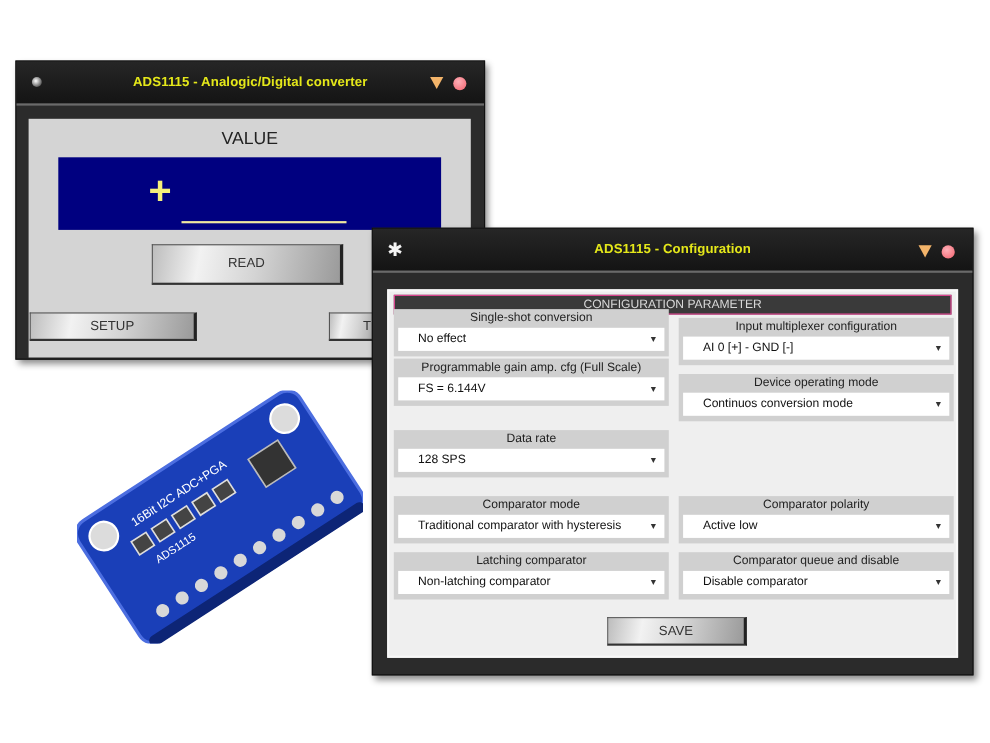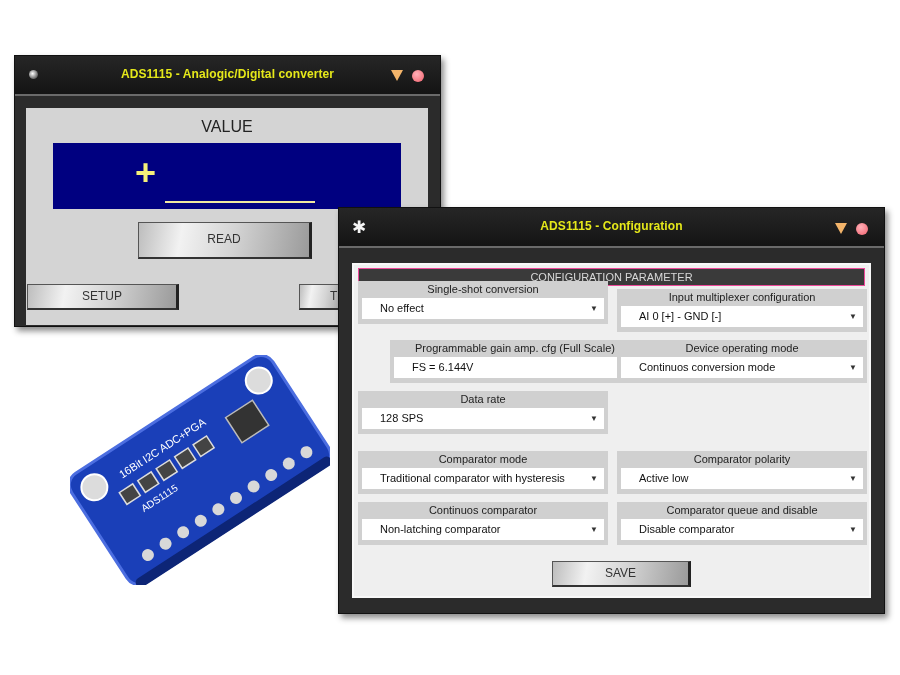--- a/index.html
+++ b/index.html
@@ -65,50 +65,50 @@
     <div class="section-head">CONFIGURATION PARAMETER</div>
 
     <div class="field" style="left:4px;top:16px;">
       <div class="lbl">Single-shot conversion</div>
       <div class="sel"><span>No effect</span><span class="arrow">▼</span></div>
     </div>
     <div class="field" style="left:263px;top:24px;">
       <div class="lbl">Input multiplexer configuration</div>
       <div class="sel"><span>AI 0 [+] - GND [-]</span><span class="arrow">▼</span></div>
     </div>
-    <div class="field" style="left:4px;top:75px;margin-left:32px;">
+    <div class="field" style="left:4px;top:61px;">
       <div class="lbl">Programmable gain amp. cfg (Full Scale)</div>
       <div class="sel"><span>FS = 6.144V</span><span class="arrow">▼</span></div>
     </div>
     <div class="field" style="left:263px;top:75px;">
       <div class="lbl">Device operating mode</div>
       <div class="sel"><span>Continuos conversion mode</span><span class="arrow">▼</span></div>
     </div>
     <div class="field" style="left:4px;top:126px;">
       <div class="lbl">Data rate</div>
       <div class="sel"><span>128 SPS</span><span class="arrow">▼</span></div>
     </div>
     <div class="field" style="left:4px;top:186px;">
       <div class="lbl">Comparator mode</div>
       <div class="sel"><span>Traditional comparator with hysteresis</span><span class="arrow">▼</span></div>
     </div>
     <div class="field" style="left:263px;top:186px;">
       <div class="lbl">Comparator polarity</div>
       <div class="sel"><span>Active low</span><span class="arrow">▼</span></div>
     </div>
     <div class="field" style="left:4px;top:237px;">
-      <div class="lbl">Continuos comparator</div>
+      <div class="lbl">Latching comparator</div>
       <div class="sel"><span>Non-latching comparator</span><span class="arrow">▼</span></div>
     </div>
     <div class="field" style="left:263px;top:237px;">
       <div class="lbl">Comparator queue and disable</div>
       <div class="sel"><span>Disable comparator</span><span class="arrow">▼</span></div>
     </div>
 
-    <div class="btn" style="left:198px;top:296px;width:139px;height:26px;line-height:23px;">SAVE</div>
+    <div class="btn" style="left:198px;top:296px;width:127px;height:26px;line-height:23px;">SAVE</div>
   </div>
 </div>
 
 <svg style="position:absolute;left:70px;top:355px;" width="260" height="230" viewBox="0 0 260 230">
   <g transform="rotate(-33 130 115)">
     <rect x="10" y="50" width="240" height="130" rx="14" fill="#1a3fb8" stroke="#4c6ee0" stroke-width="3"></rect>
     <rect x="14" y="172" width="232" height="10" rx="5" fill="#0d2576"></rect>
     <circle cx="32" cy="72" r="13" fill="#dcdcdc" stroke="#fff" stroke-width="2"></circle>
     <circle cx="228" cy="72" r="13" fill="#dcdcdc" stroke="#fff" stroke-width="2"></circle>
     <g fill="#d8d8d8">

